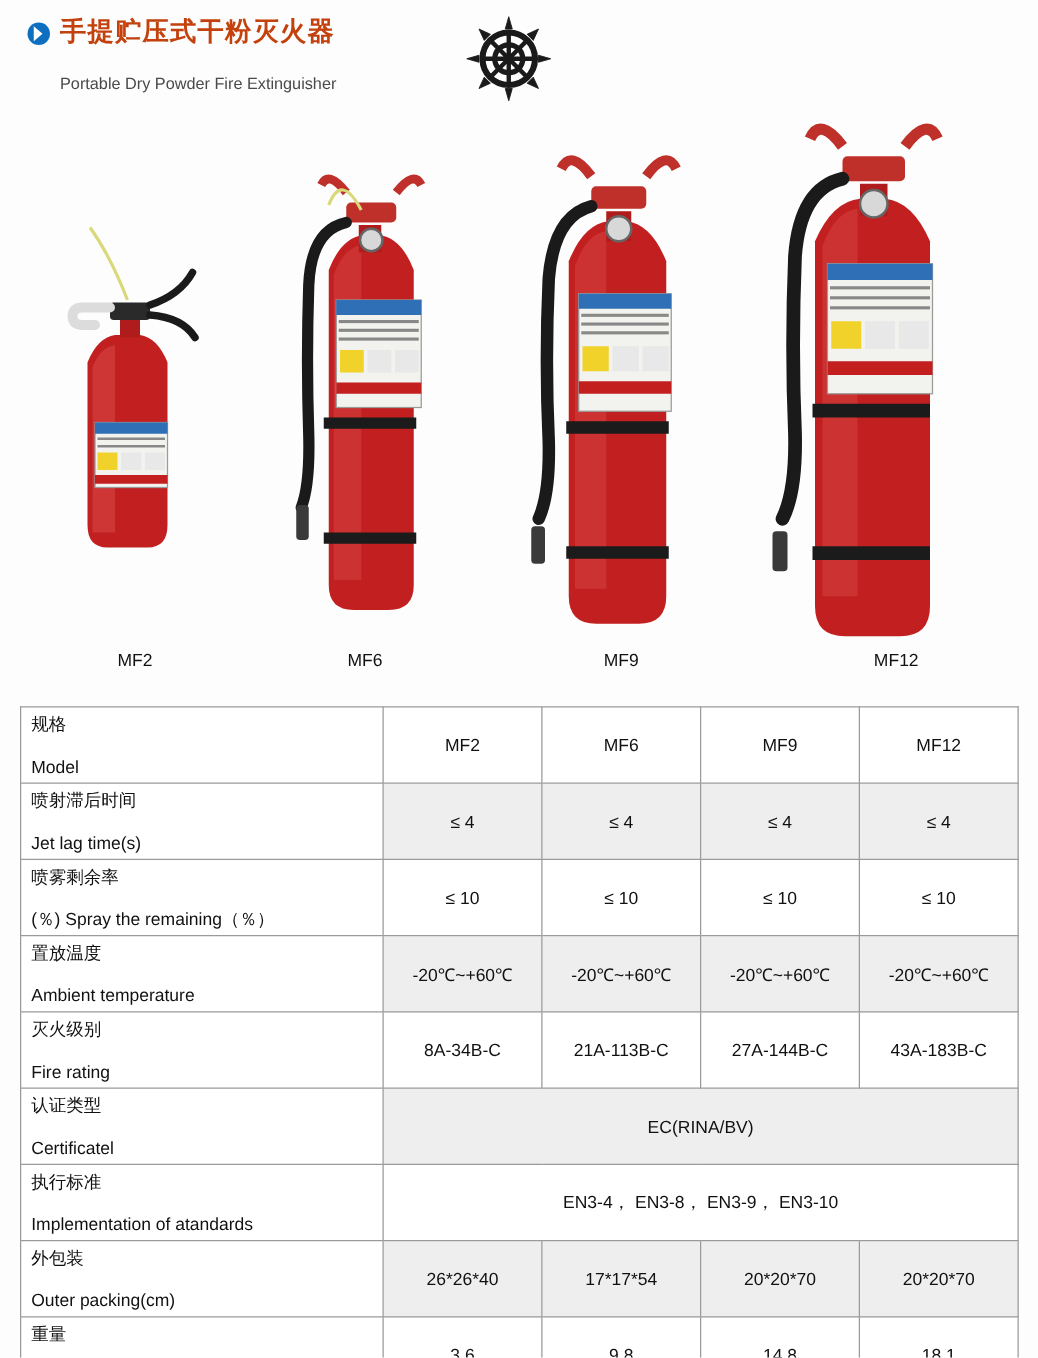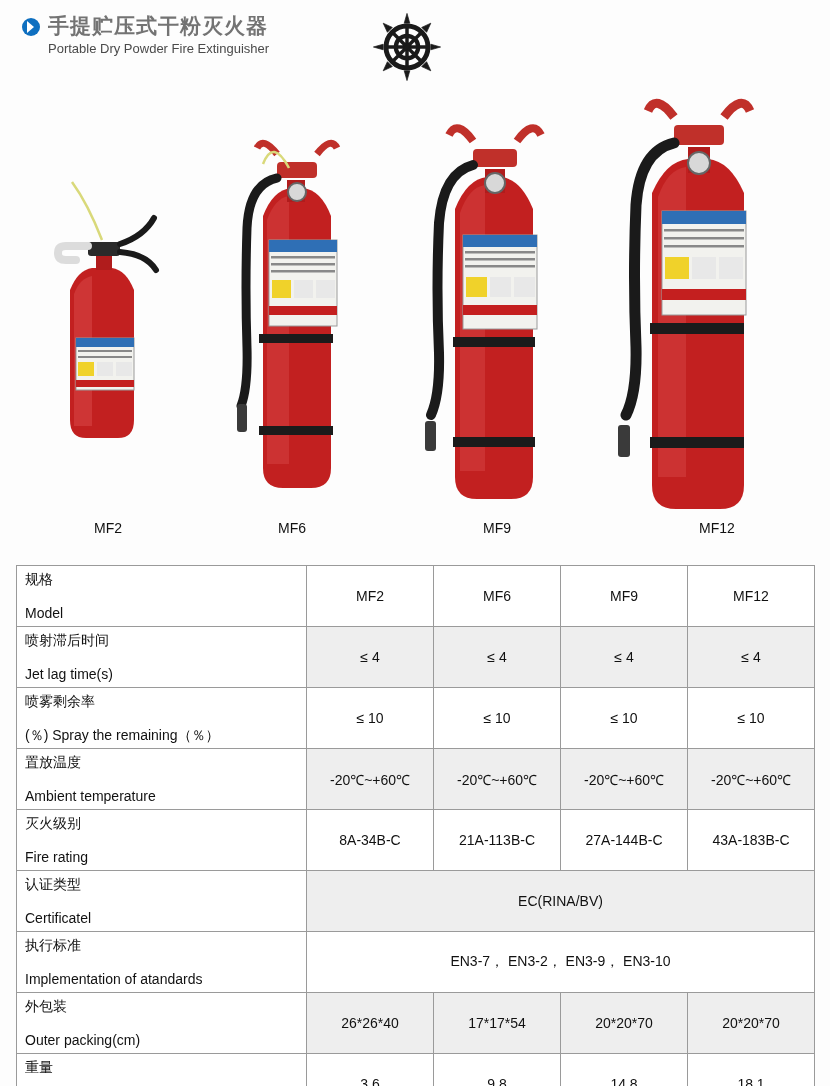--- a/index.html
+++ b/index.html
@@ -32,24 +32,24 @@
   }
   .header-bullet:after{
     content:"";
     position:absolute;left:5px;top:3px;
     border-left:7px solid #fff;
     border-top:6px solid transparent;
     border-bottom:6px solid transparent;
   }
   .title-cn{
     font-size:21px;font-weight:bold;letter-spacing:1px;
-    line-height:24px;color:#737373;
+    line-height:24px;color:#c2410c;
   }
   .title-en{
-    font-size:13px;color:#4a4a4a;line-height:18px;margin-top:2px;
+    font-size:13px;color:#4a4a4a;line-height:18px;margin-top:20px;
   }
 
   
   .wheel{
     position:absolute;left:372px;top:12px;
     width:70px;height:70px;
   }
 
   
   .photos{
@@ -312,21 +312,21 @@
           <span class="lbl-en">Certificatel</span>
         </td>
         <td class="val" colspan="4">EC(RINA/BV)</td>
       </tr>
 
       <tr class="plain">
         <td class="label">
           <span class="lbl-cn">执行标准</span>
           <span class="lbl-en">Implementation of atandards</span>
         </td>
-        <td class="val" colspan="4">EN3-7， EN3-2， EN3-9， EN3-10</td>
+        <td class="val" colspan="4">EN3-4， EN3-8， EN3-9， EN3-10</td>
       </tr>
 
       <tr class="shade">
         <td class="label">
           <span class="lbl-cn">外包装</span>
           <span class="lbl-en">Outer packing(cm)</span>
         </td>
         <td class="val">26*26*40</td>
         <td class="val">17*17*54</td>
         <td class="val">20*20*70</td>

